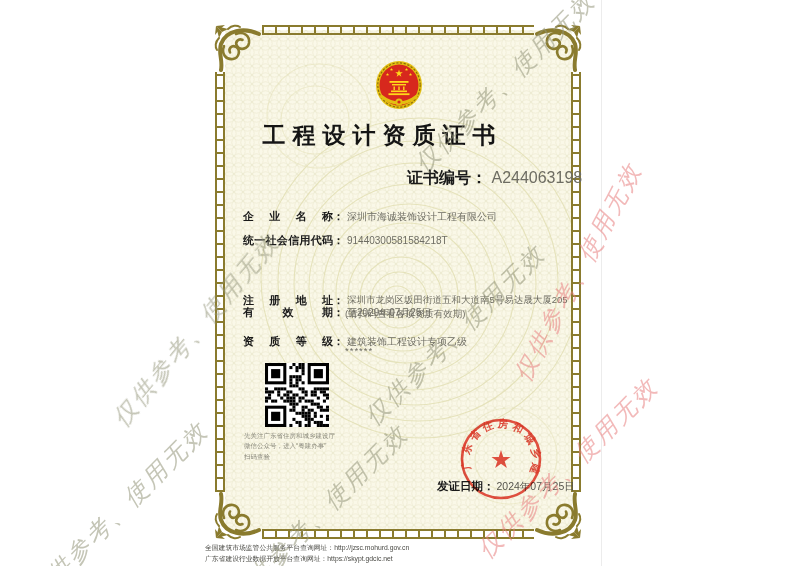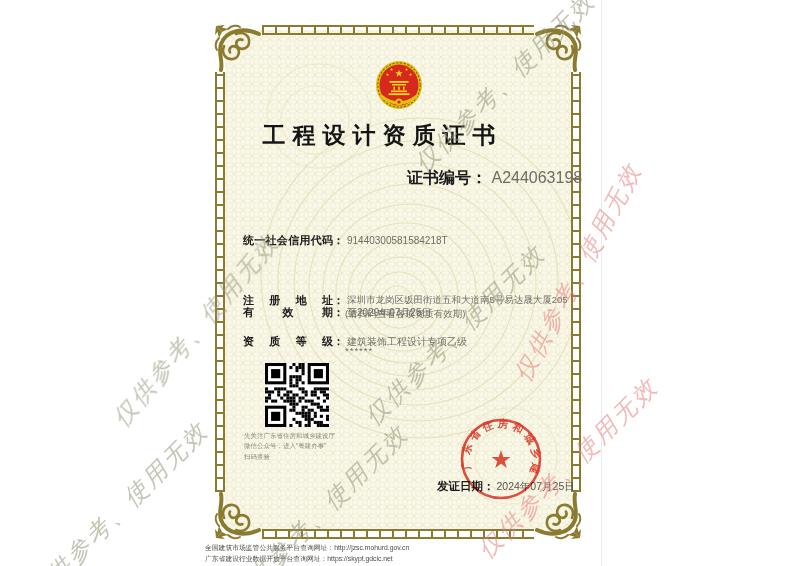--- a/index.html
+++ b/index.html
@@ -173,20 +173,23 @@
     <circle cx="24" cy="42" r="3.6" fill="#e3bf12"></circle>
     <circle cx="24" cy="42" r="1.6" fill="#d7281d"></circle>
   </svg>
 
   <div class="title">工程设计资质证书</div>
   <div class="certno">
     <span class="blabel">证书编号</span><span class="blabel">：</span>
     <span class="gval">A244063198</span>
   </div>
 
+  <div class="frow" style="top:207px;">
+    <span class="flabel">企业名称</span><span class="fcolon">：</span><span class="fval">深圳市海诚装饰设计工程有限公司</span>
+  </div>
   <div class="frow" style="top:231px;">
     <span class="flabel">统一社会信用代码</span><span class="fcolon">：</span><span class="fval">91440300581584218T</span>
   </div>
   <div class="frow" style="top:279px;margin-top:12px;">
     <span class="flabel">注册地址</span><span class="fcolon">：</span><span class="fval" style="font-size:9.5px;">深圳市龙岗区坂田街道五和大道南5号易达晟大厦205</span>
   </div>
   <div class="frow" style="top:303px;">
     <span class="flabel">有效期</span><span class="fcolon">：</span><span class="fval">至2029年07月25日</span>
   </div>
   <div class="fnote" style="top:308px;">(请扫码查看各项资质有效期)</div>

